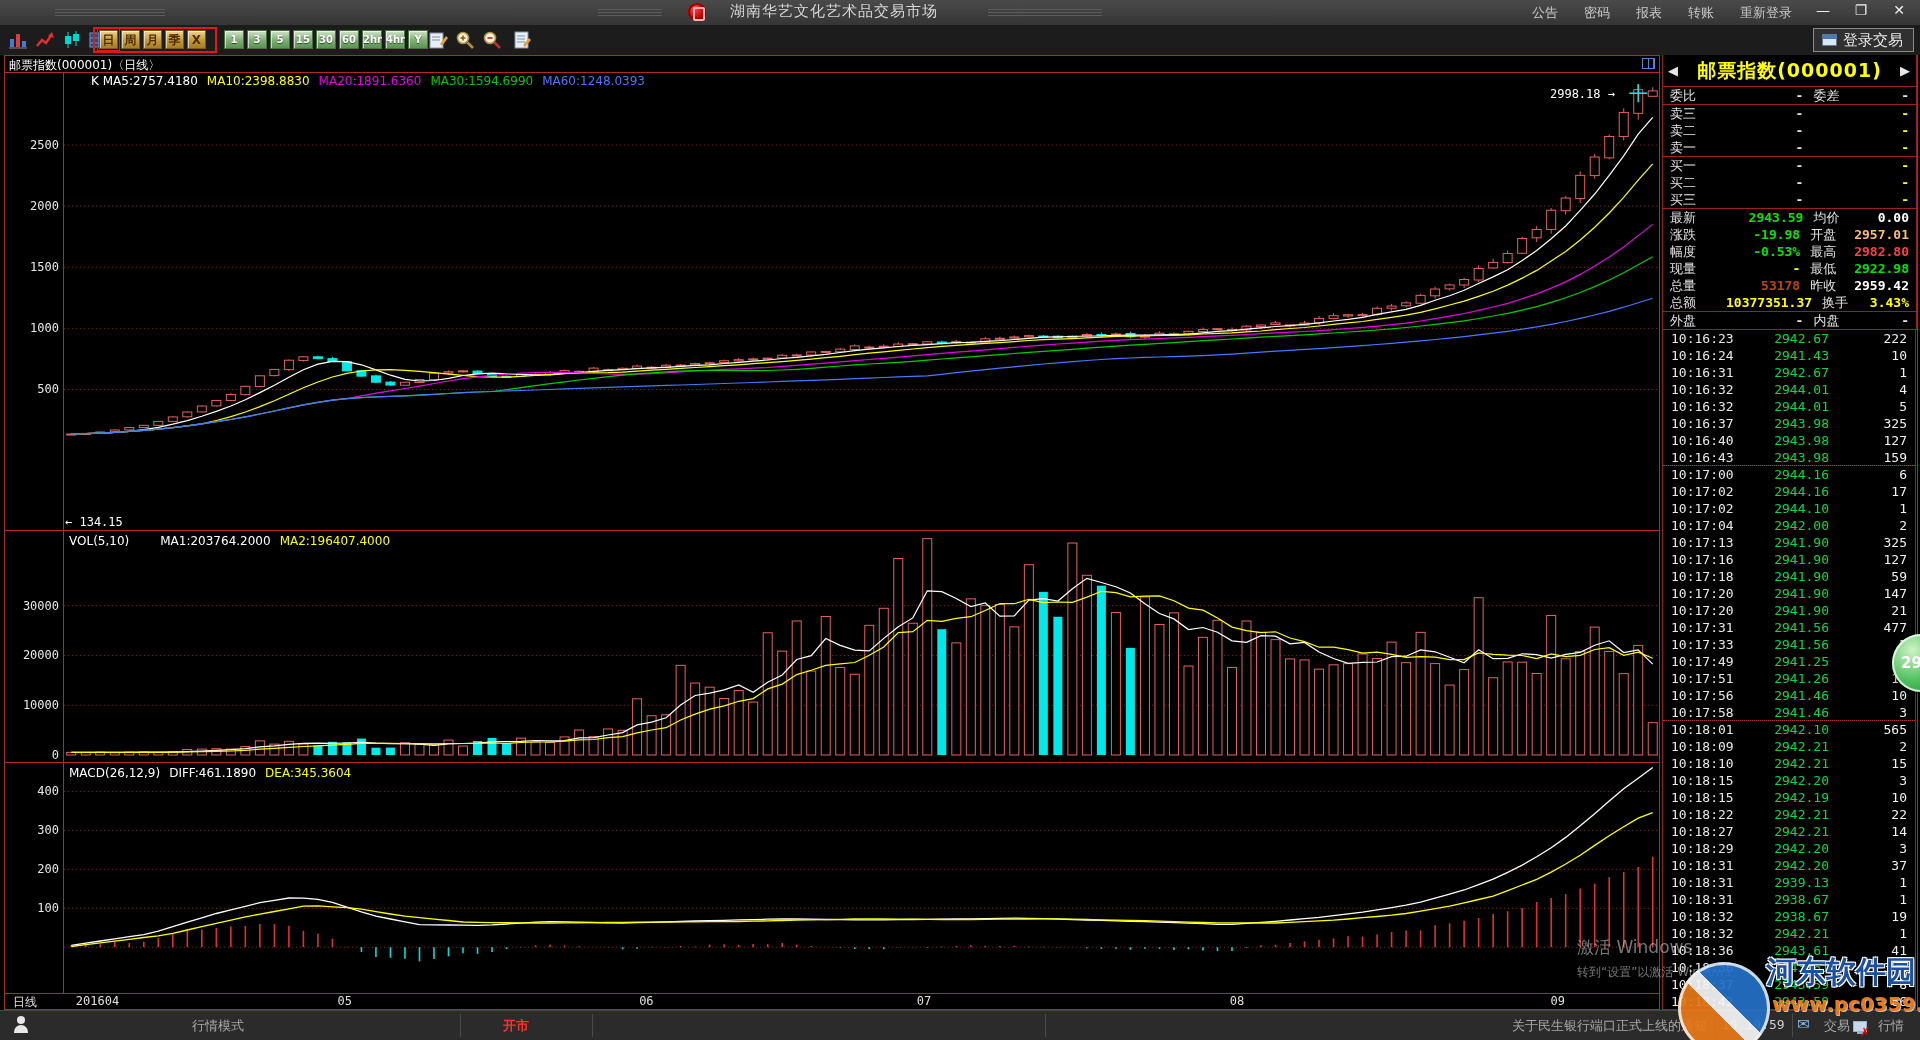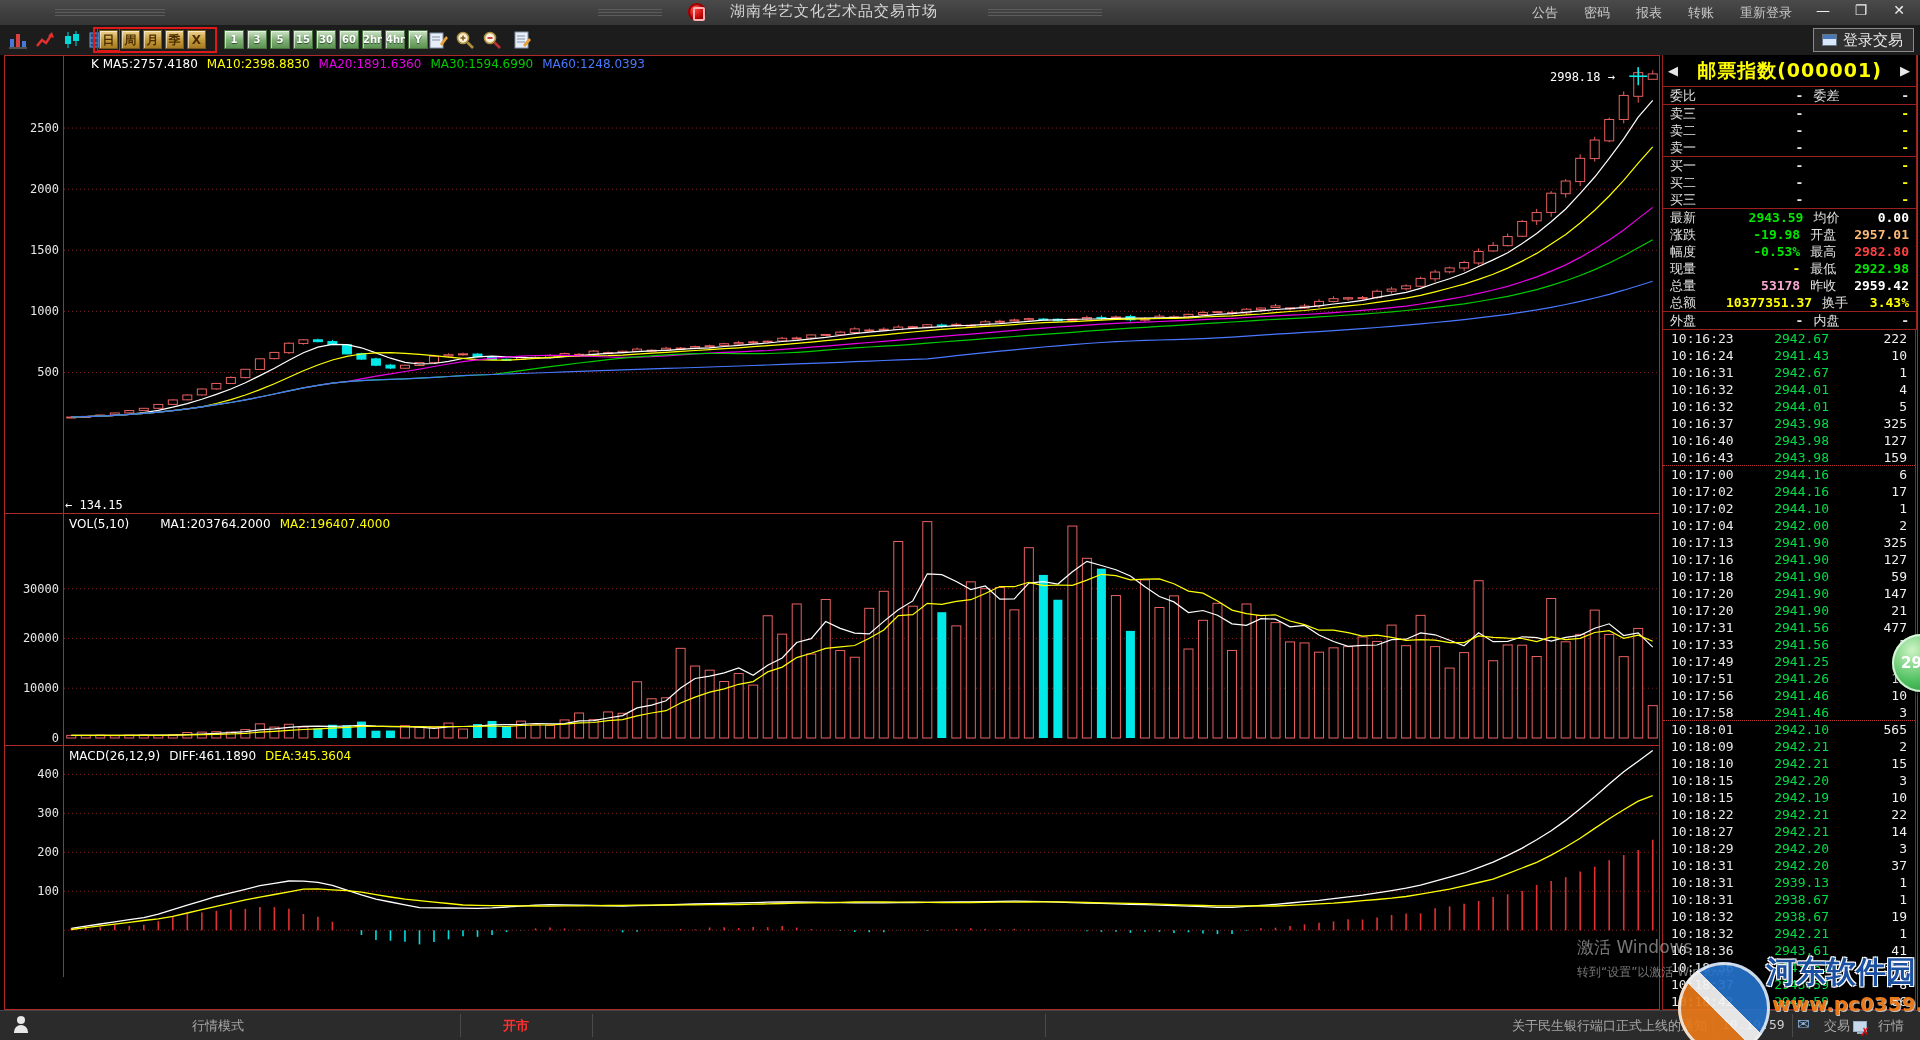--- a/index.html
+++ b/index.html
@@ -200,20 +200,27 @@
     <line x1="5" y1="12" x2="13" y2="12" stroke="#8090a8"></line>
       <polygon points="11,15 17,8 19,10 13,17" fill="#e8a030"></polygon>
   </svg>
   <div class="login-btn">
     <span class="login-ico"></span>
     <span>登录交易</span>
   </div>
 </div>
 
 <div class="chart-region">
+  <div class="chart-header">
+    <span>邮票指数(000001)〈日线〉</span>
+    <span class="layout-ico">
+        <i></i>
+        <i></i>
+      </span>
+  </div>
   <div class="pane" id="kpane" style="height:457px">
     <div class="pane-label" id="klabel" style="left:86px;top:1px"><span style="color: rgb(255, 255, 255);">K MA5:2757.4180</span><span style="color: rgb(255, 255, 0);">MA10:2398.8830</span><span style="color: rgb(232, 0, 232);">MA20:1891.6360</span><span style="color: rgb(0, 204, 0);">MA30:1594.6990</span><span style="color: rgb(72, 120, 255);">MA60:1248.0393</span></div>
     <div class="corner-label" style="left:60px;bottom:1px">← 134.15</div>
     <div class="corner-label" style="right:44px;top:14px">2998.18 →</div>
   <svg width="1596" height="457">
         <line x1="0" y1="316.47860962566847" x2="1596" y2="316.47860962566847" stroke="#7a2020" stroke-width="1" stroke-dasharray="1 3"></line>
         <line x1="0" y1="255.38235294117646" x2="1596" y2="255.38235294117646" stroke="#7a2020" stroke-width="1" stroke-dasharray="1 3"></line>
         <line x1="0" y1="194.28609625668452" x2="1596" y2="194.28609625668452" stroke="#7a2020" stroke-width="1" stroke-dasharray="1 3"></line>
         <line x1="0" y1="133.18983957219254" x2="1596" y2="133.18983957219254" stroke="#7a2020" stroke-width="1" stroke-dasharray="1 3"></line>
         <line x1="0" y1="72.09358288770052" x2="1596" y2="72.09358288770052" stroke="#7a2020" stroke-width="1" stroke-dasharray="1 3"></line>
@@ -694,20 +701,29 @@
         <line x1="1574.2363636363636" y1="184.25463743676224" x2="1574.2363636363636" y2="103.97777174692317" stroke="#e03030" stroke-width="1.6"></line>
         <line x1="1588.7454545454545" y1="184.25463743676224" x2="1588.7454545454545" y2="93.71375263396274" stroke="#e03030" stroke-width="1.6"></line>
         <polyline points="7.3,182.3 21.8,180.2 36.3,178.0 50.8,175.9 65.3,173.7 79.8,171.6 94.3,168.2 108.8,163.7 123.3,159.2 137.8,154.8 152.3,150.5 166.9,146.9 181.4,143.3 195.9,139.7 210.4,137.3 224.9,135.0 239.4,135.2 253.9,136.3 268.4,139.4 282.9,144.2 297.4,148.9 311.9,153.1 326.5,156.0 341.0,158.9 355.5,161.7 370.0,161.8 384.5,162.0 399.0,162.2 413.5,162.4 428.0,161.9 442.5,161.0 457.0,160.1 471.5,159.2 486.1,158.6 500.6,158.9 515.1,159.2 529.6,159.5 544.1,159.8 558.6,160.1 573.1,159.7 587.6,159.3 602.1,158.9 616.6,158.5 631.1,158.0 645.7,157.6 660.2,157.3 674.7,156.9 689.2,156.6 703.7,156.2 718.2,155.8 732.7,156.0 747.2,156.2 761.7,156.5 776.2,156.7 790.7,156.9 805.3,156.9 819.8,156.8 834.3,156.6 848.8,156.5 863.3,156.3 877.8,156.2 892.3,156.0 906.8,155.8 921.3,155.6 935.8,155.3 950.3,155.1 964.9,155.3 979.4,155.7 993.9,156.2 1008.4,156.6 1022.9,157.0 1037.4,157.4 1051.9,157.9 1066.4,158.3 1080.9,158.7 1095.4,159.2 1109.9,159.6 1124.5,160.1 1139.0,160.7 1153.5,161.3 1168.0,161.3 1182.5,160.3 1197.0,159.3 1211.5,158.3 1226.0,157.0 1240.5,155.7 1255.0,154.4 1269.5,152.7 1284.1,150.9 1298.6,149.1 1313.1,146.9 1327.6,144.6 1342.1,142.2 1356.6,139.2 1371.1,135.2 1385.6,131.1 1400.1,127.0 1414.6,121.6 1429.1,116.2 1443.7,109.3 1458.2,102.1 1472.7,93.7 1487.2,84.7 1501.7,74.4 1516.2,62.7 1530.7,50.7 1545.2,38.1 1559.7,25.8 1574.2,15.2 1588.7,4.6" fill="none" stroke="#ffffff" stroke-width="1.3"></polyline>
         <polyline points="7.3,183.5 21.8,181.7 36.3,179.9 50.8,178.1 65.3,176.3 79.8,174.5 94.3,172.8 108.8,170.3 123.3,167.0 137.8,163.7 152.3,160.4 166.9,157.1 181.4,153.8 195.9,151.2 210.4,148.5 224.9,145.8 239.4,143.1 253.9,142.8 268.4,143.8 282.9,144.7 297.4,146.2 311.9,148.6 326.5,151.0 341.0,153.2 355.5,154.7 370.0,156.1 384.5,157.5 399.0,159.0 413.5,159.4 428.0,159.6 442.5,159.7 457.0,159.9 471.5,160.0 486.1,160.1 500.6,159.9 515.1,159.8 529.6,159.6 544.1,159.5 558.6,159.3 573.1,159.2 587.6,159.1 602.1,159.0 616.6,158.9 631.1,158.8 645.7,158.7 660.2,158.6 674.7,158.5 689.2,158.2 703.7,157.9 718.2,157.5 732.7,157.2 747.2,156.9 761.7,156.6 776.2,156.3 790.7,156.0 805.3,155.9 819.8,156.0 834.3,156.1 848.8,156.2 863.3,156.4 877.8,156.5 892.3,156.6 906.8,156.5 921.3,156.4 935.8,156.2 950.3,156.1 964.9,156.0 979.4,155.9 993.9,155.9 1008.4,156.2 1022.9,156.5 1037.4,156.8 1051.9,157.1 1066.4,157.4 1080.9,157.7 1095.4,158.2 1109.9,158.6 1124.5,159.1 1139.0,159.5 1153.5,159.8 1168.0,159.8 1182.5,159.9 1197.0,160.0 1211.5,160.0 1226.0,159.3 1240.5,158.6 1255.0,157.8 1269.5,157.1 1284.1,156.0 1298.6,154.7 1313.1,153.5 1327.6,152.2 1342.1,150.5 1356.6,148.1 1371.1,145.7 1385.6,143.2 1400.1,139.8 1414.6,136.5 1429.1,133.2 1443.7,127.7 1458.2,122.0 1472.7,116.3 1487.2,109.1 1501.7,101.0 1516.2,92.2 1530.7,82.4 1545.2,72.8 1559.7,63.8 1574.2,55.2 1588.7,49.7" fill="none" stroke="#ffff00" stroke-width="1.3"></polyline>
       </svg>
       <div class="ytick" style="top: 138.3px;">100</div>
       <div class="ytick" style="top: 99.3457px;">200</div>
       <div class="ytick" style="top: 60.3912px;">300</div>
       <div class="ytick" style="top: 21.4368px;">400</div>
     </div>
+  <div class="xaxis" id="xaxis">
+    <span class="xperiod">日线</span>
+  <div class="xtick" style="left: 70.768px;">201604</div>
+      <div class="xtick" style="left: 332.512px;">05</div>
+      <div class="xtick" style="left: 634.156px;">06</div>
+      <div class="xtick" style="left: 911.86px;">07</div>
+      <div class="xtick" style="left: 1224.68px;">08</div>
+      <div class="xtick" style="left: 1545.47px;">09</div>
+    </div>
 </div>
 
 <div class="right-panel">
   <div class="rp-box rp-title">
     <span class="rp-arrow" style="left:5px">◀</span>
     <span>邮票指数(000001)</span>
     <span class="rp-arrow" style="right:5px">▶</span>
   </div>
   <div class="rp-box" id="weibi-box">
       <div class="rp-row">
@@ -777,21 +793,21 @@
         <span class="v2 num" style="color: rgb(255, 64, 64);">2982.80</span>
       </div>
       <div class="rp-row">
         <span class="lab">现量</span>
         <span class="v1 num" style="color: rgb(255, 255, 0);">-</span>
         <span class="lab2">最低</span>
         <span class="v2 num" style="color: rgb(0, 232, 0);">2922.98</span>
       </div>
       <div class="rp-row">
         <span class="lab">总量</span>
-        <span class="v1 num" style="color: #f9a8d4;">53178</span>
+        <span class="v1 num" style="color: #c2410c;">53178</span>
         <span class="lab2">昨收</span>
         <span class="v2 num" style="color: rgb(255, 255, 255);">2959.42</span>
       </div>
       <div class="rp-row">
         <span class="lab">总额</span>
         <span class="v1 num" style="color: rgb(255, 255, 0);">10377351.37</span>
         <span class="lab2">换手</span>
         <span class="v2 num" style="color: rgb(255, 255, 0);">3.43%</span>
       </div>
     </div>

